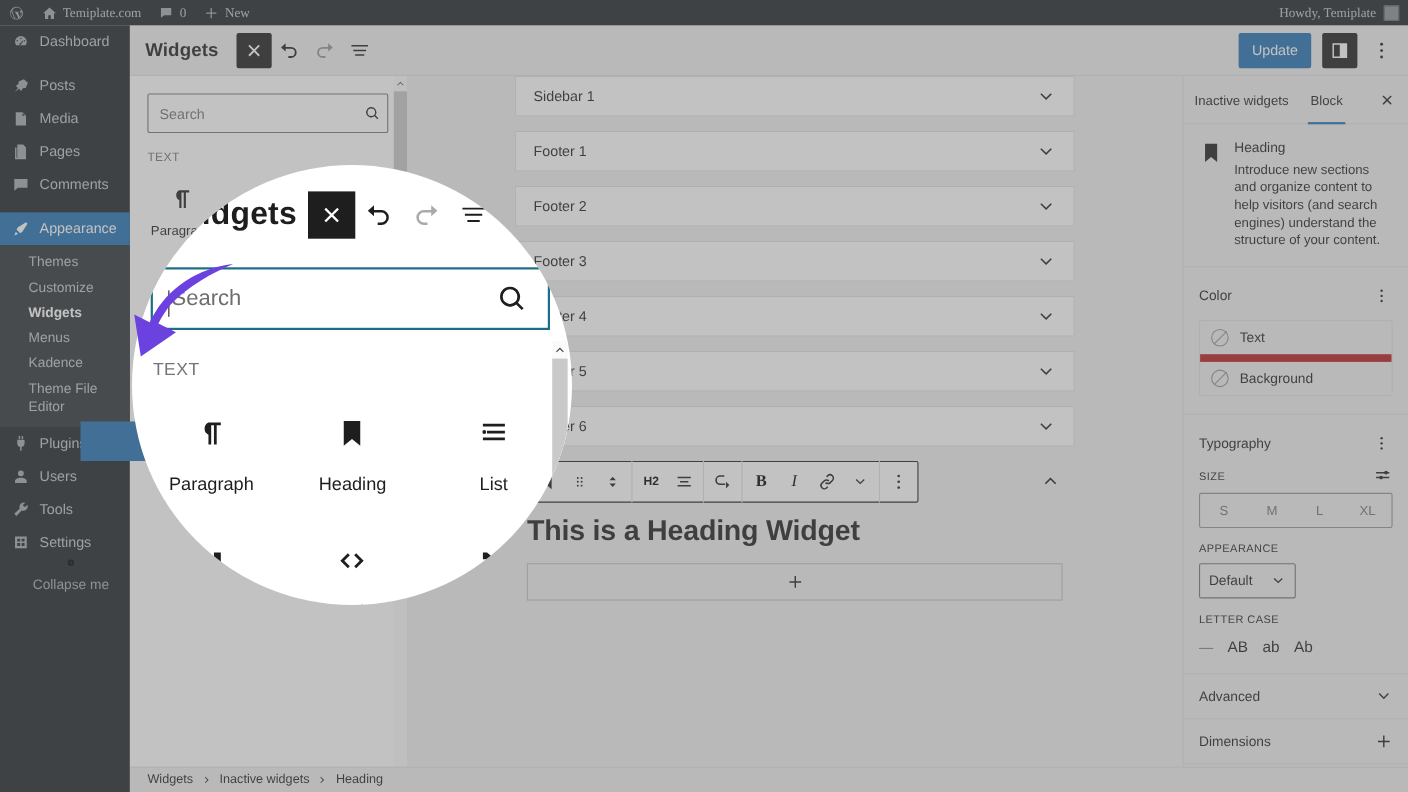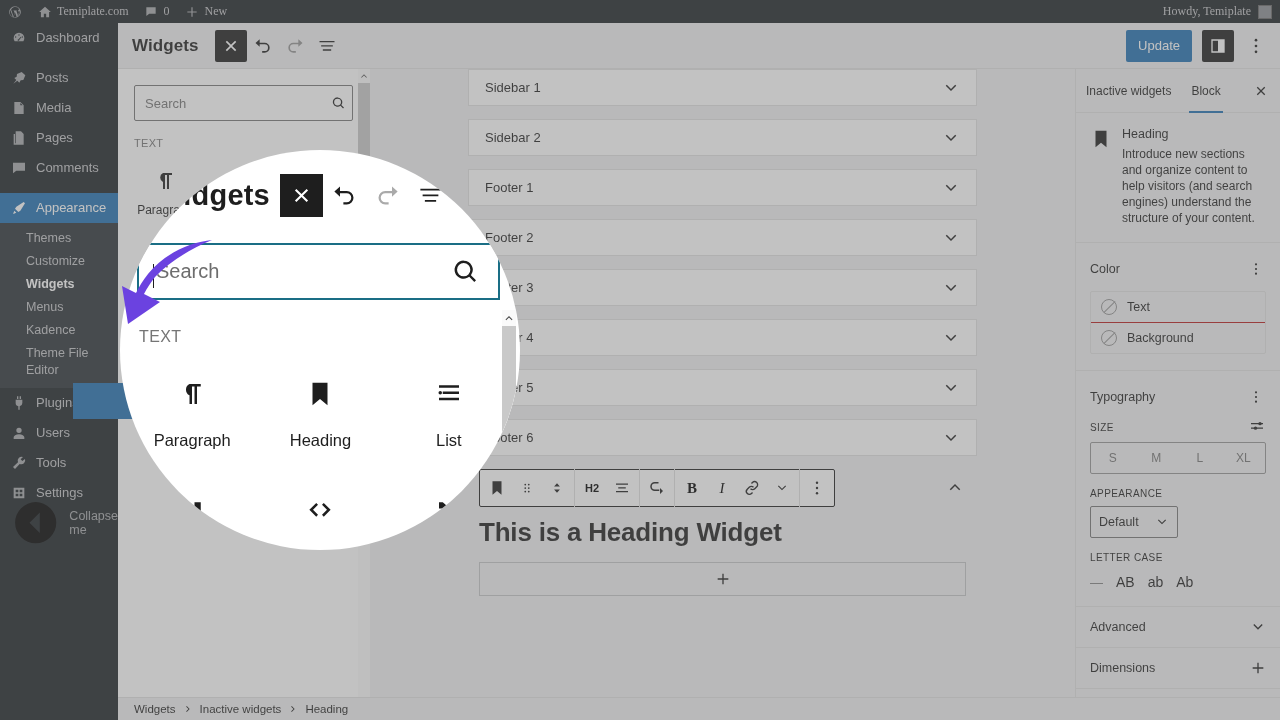--- a/index.html
+++ b/index.html
@@ -34,21 +34,21 @@
     display:flex; align-items:center; gap:9px; height:30px;
     padding:0 12px 0 11px; color:#c3c4c7; line-height:30px; white-space:nowrap;
   }
   .menu-item .mi-ico { width:16px; height:16px; flex:none; fill:#a7aaad; display:block; }
   .menu-item.current { background:#2271b1; color:#fff; }
   .menu-item.current .mi-ico { fill:#fff; }
   .menu-sep { height:10px; }
   .submenu { background:#2c3338; padding:4px 0 6px 0; }
   .submenu-item { display:block; padding:3px 11px 3px 26px; color:#c3c4c7; font-size:12.5px; line-height:17px; }
   .submenu-item.active { color:#fff; font-weight:700; }
-  .collapse { display:flex; align-items:center; gap:9px; height:30px; padding-left:11px; color:#a7aaad; font-size:12.5px; }
+  .collapse { display:flex; align-items:center; gap:9px; height:30px; padding-left:11px; color:#a7aaad; font-size:12.5px;flex-direction:column; }
 
   
   .editor { position:absolute; top:23px; left:118px; width:1162px; height:697px; background:#f0f0f1; }
 
   .ed-header {
     position:absolute; top:0; left:0; width:1162px; height:46px;
     background:#f0f0f1; border-bottom:1px solid #e0e0e0;
     display:flex; align-items:center; padding:0 8px 0 0; z-index:30;
   }
   .ed-title { font-size:17px; font-weight:600; padding:0 12px 0 14px; color:#1e1e1e; letter-spacing:.1px;}
@@ -145,21 +145,21 @@
   .sb-blockcard { display:flex; gap:10px; }
   .sb-blockcard svg { width:22px; height:22px; fill:#1e1e1e; flex:none; margin-top:1px;}
   .sb-bc-title { font-size:12.5px; color:#1e1e1e; margin-bottom:5px;}
   .sb-bc-desc { font-size:12px; color:#1e1e1e; line-height:16px; }
   .sb-row { display:flex; align-items:center; justify-content:space-between;text-align:right; }
   .sb-h { font-size:12.5px; color:#1e1e1e; }
   .kebab { width:20px; height:24px; display:flex; align-items:center; justify-content:center;}
   .kebab svg { width:16px; height:16px; fill:#1e1e1e; }
   .color-list { border:1px solid #e0e0e0; border-radius:2px; margin-top:10px; background:#f0f0f1;}
   .color-item { display:flex; align-items:center; gap:10px; padding:7px 10px; font-size:12.5px; }
-  .color-item + .color-item { border-top:1px solid #b91c1c; }
+  .color-item + .color-item { border-top:7px solid #b91c1c; }
   .swatch { width:16px; height:16px; border-radius:50%; border:1px solid #949494; position:relative; flex:none;}
   .swatch::after{content:"";position:absolute;left:50%;top:-1px;width:1px;height:16px;background:#949494;transform:rotate(45deg);}
   .lbl { font-size:10px; letter-spacing:.4px; color:#1e1e1e; text-transform:uppercase; margin:2px 0 7px 0; }
   .seg {
     display:flex; border:1px solid #949494; border-radius:2px; height:32px; background:#f0f0f1;
   }
   .seg div { flex:1; display:flex; align-items:center; justify-content:center; font-size:12px; color:#757575; }
   .sel {
     height:32px; border:1px solid #757575; border-radius:2px; background:#f0f0f1;
     display:flex; align-items:center; justify-content:space-between; padding:0 8px; width:88px; font-size:12.5px;
@@ -458,26 +458,20 @@
 
     <div class="canvas">
       <div class="canvas-inner">
         <div class="wpanel">
           <span>Sidebar 1</span>
           <svg viewBox="0 0 24 24">
               <path d="M12 16 5 9l1.4-1.4L12 13.2l5.6-5.6L19 9l-7 7z"></path>
             </svg>
         </div>
         <div class="wpanel">
-          <span>Sidebar 2</span>
-          <svg viewBox="0 0 24 24">
-              <path d="M12 16 5 9l1.4-1.4L12 13.2l5.6-5.6L19 9l-7 7z"></path>
-            </svg>
-        </div>
-        <div class="wpanel">
           <span>Footer 1</span>
           <svg viewBox="0 0 24 24">
               <path d="M12 16 5 9l1.4-1.4L12 13.2l5.6-5.6L19 9l-7 7z"></path>
             </svg>
         </div>
         <div class="wpanel">
           <span>Footer 2</span>
           <svg viewBox="0 0 24 24">
               <path d="M12 16 5 9l1.4-1.4L12 13.2l5.6-5.6L19 9l-7 7z"></path>
             </svg>

